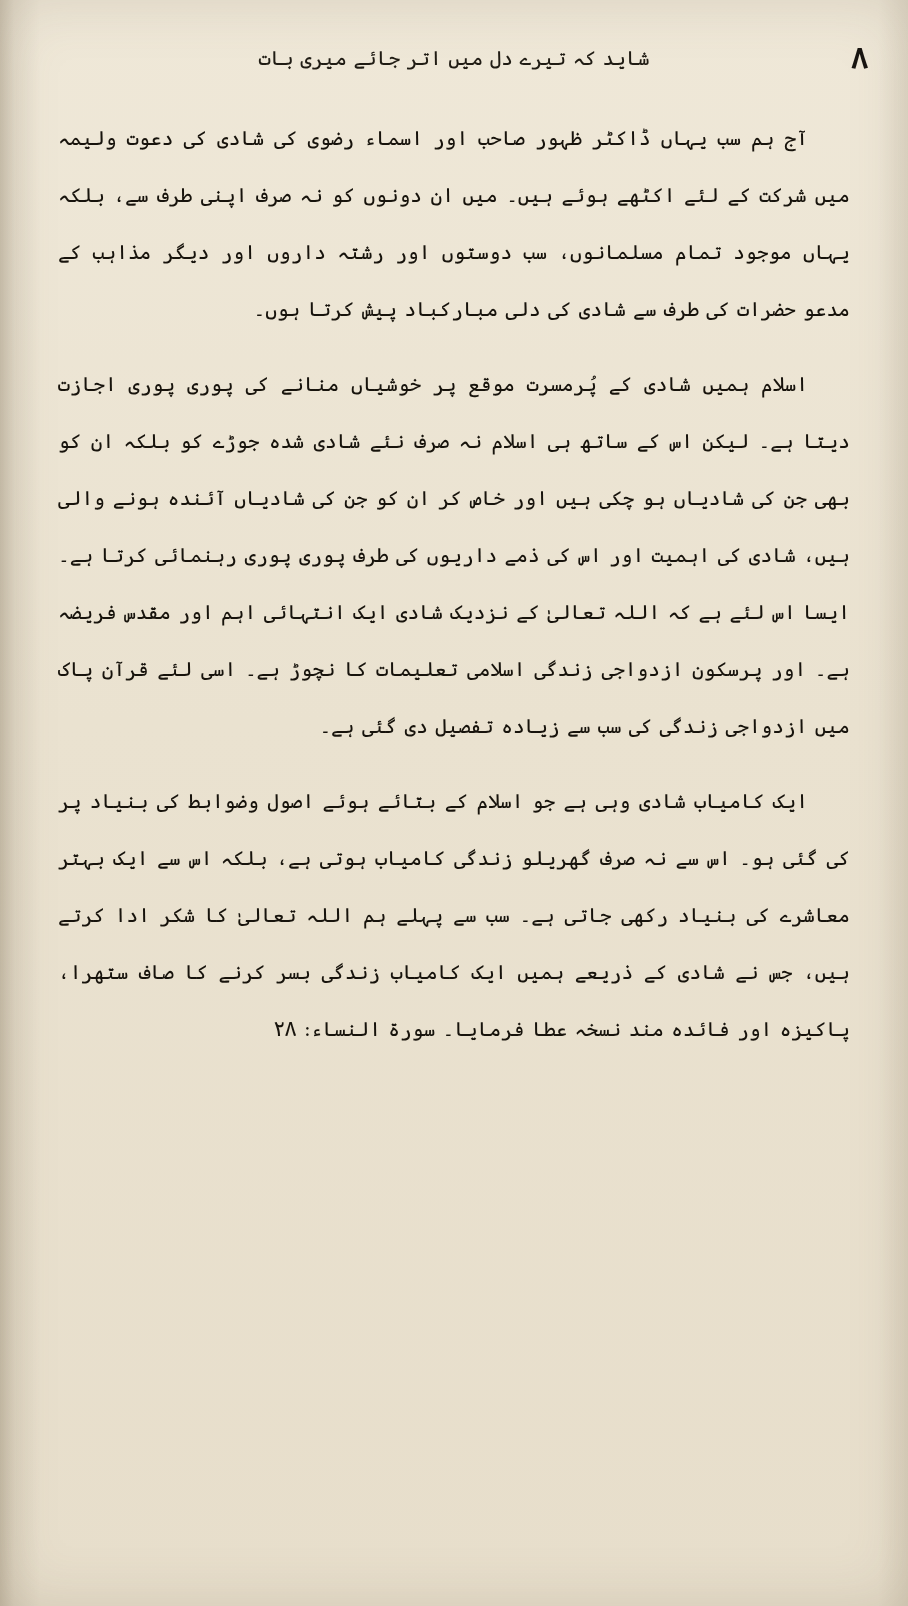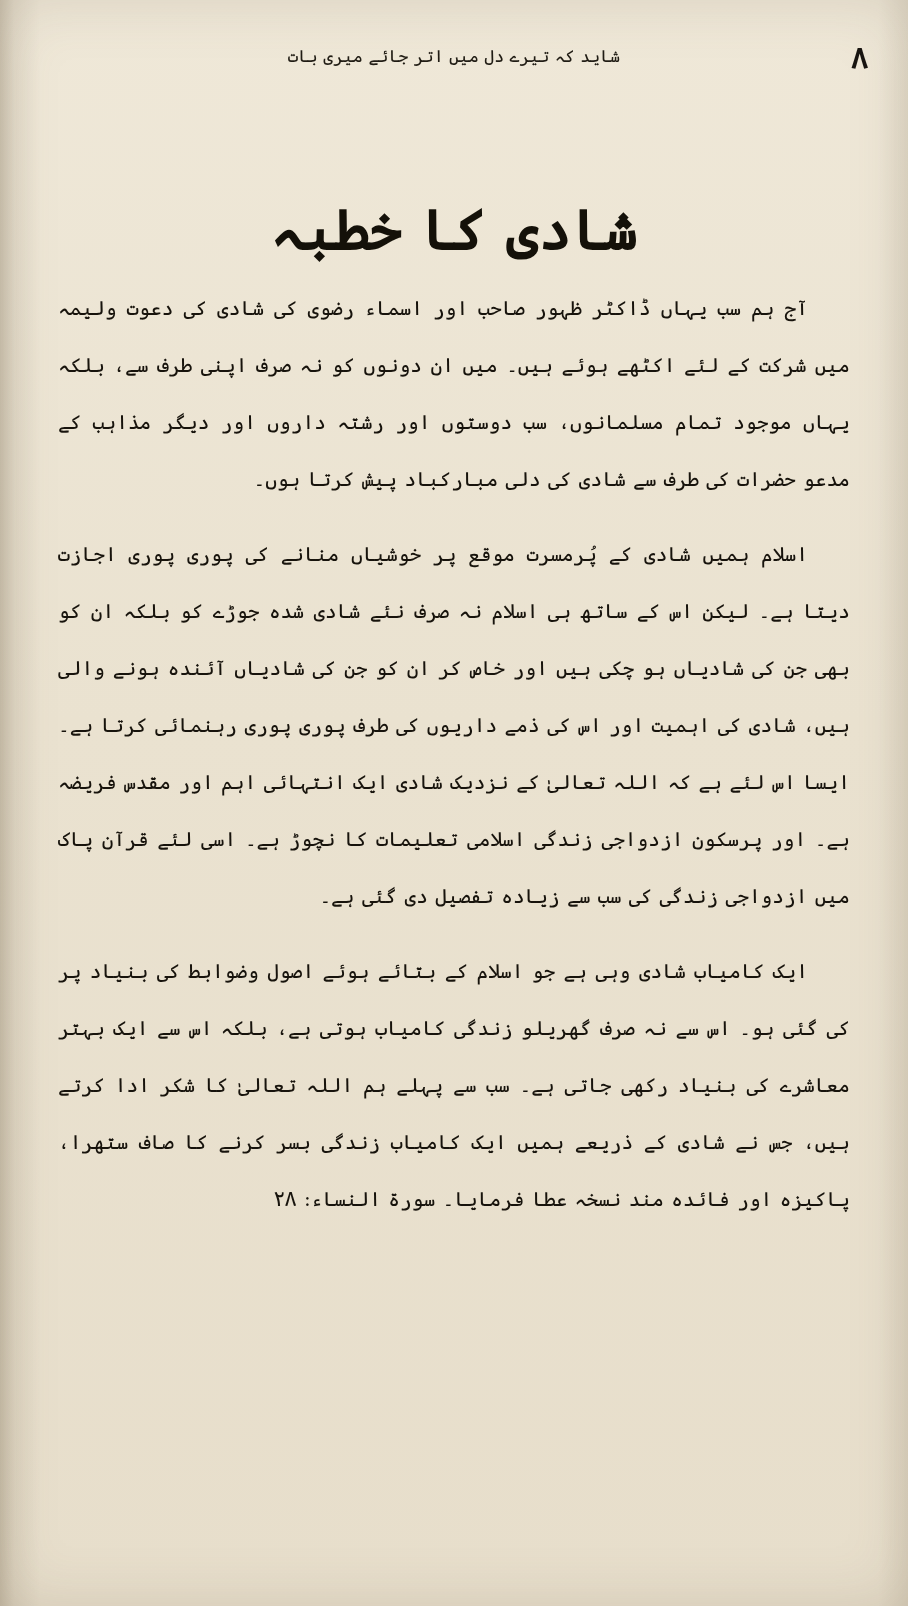--- a/index.html
+++ b/index.html
@@ -29,21 +29,21 @@
   .running-head {
     position: relative;
     height: 46px;
   }
   .head-title {
     position: absolute;
     right: 140px;
     left: 140px;
     top: 0;
     text-align: center;
-    font-size: 17px;
+    font-size: 20px;
     letter-spacing: 0.5px;
     color: #201c14;
   }
   .page-num {
     position: absolute;
     left: 40px; 
     top: -4px;
     font-size: 28px;
     font-weight: bold;
     color: #181410;
@@ -81,21 +81,20 @@
 </head>
 <body>
 
 <div class="page">
 
   <header class="running-head">
     <span class="head-title">شاید کہ تیرے دل میں اتر جائے میری بات</span>
     <span class="page-num">۸</span>
   </header>
 
-  <h1 class="chapter-title">شادی کا خطبہ</h1>
 
 
   <p class="para">آج ہم سب یہاں ڈاکٹر ظہور صاحب اور اسماء رضوی کی شادی کی دعوت ولیمہ میں شرکت کے لئے اکٹھے ہوئے ہیں۔ میں ان دونوں کو نہ صرف اپنی طرف سے، بلکہ یہاں موجود تمام مسلمانوں، سب دوستوں اور رشتہ داروں اور دیگر مذاہب کے مدعو حضرات کی طرف سے شادی کی دلی مبارکباد پیش کرتا ہوں۔</p>
 
   <p class="para">اسلام ہمیں شادی کے پُرمسرت موقع پر خوشیاں منانے کی پوری پوری اجازت دیتا ہے۔ لیکن اس کے ساتھ ہی اسلام نہ صرف نئے شادی شدہ جوڑے کو بلکہ ان کو بھی جن کی شادیاں ہو چکی ہیں اور خاص کر ان کو جن کی شادیاں آئندہ ہونے والی ہیں، شادی کی اہمیت اور اس کی ذمے داریوں کی طرف پوری پوری رہنمائی کرتا ہے۔ ایسا اس لئے ہے کہ اللہ تعالیٰ کے نزدیک شادی ایک انتہائی اہم اور مقدس فریضہ ہے۔ اور پرسکون ازدواجی زندگی اسلامی تعلیمات کا نچوڑ ہے۔ اسی لئے قرآن پاک میں ازدواجی زندگی کی سب سے زیادہ تفصیل دی گئی ہے۔</p>
 
   <p class="para">ایک کامیاب شادی وہی ہے جو اسلام کے بتائے ہوئے اصول وضوابط کی بنیاد پر کی گئی ہو۔ اس سے نہ صرف گھریلو زندگی کامیاب ہوتی ہے، بلکہ اس سے ایک بہتر معاشرے کی بنیاد رکھی جاتی ہے۔ سب سے پہلے ہم اللہ تعالیٰ کا شکر ادا کرتے ہیں، جس نے شادی کے ذریعے ہمیں ایک کامیاب زندگی بسر کرنے کا صاف ستھرا، پاکیزہ اور فائدہ مند نسخہ عطا فرمایا۔ سورۃ النساء: ۲۸</p>
 
 </div>
 

